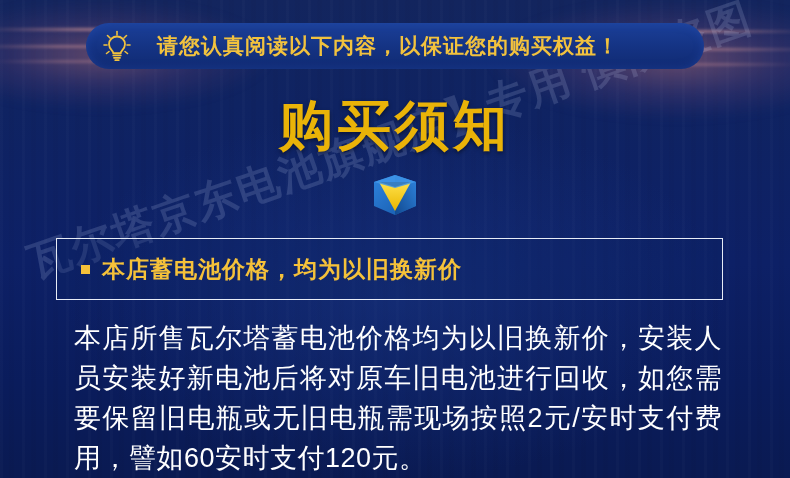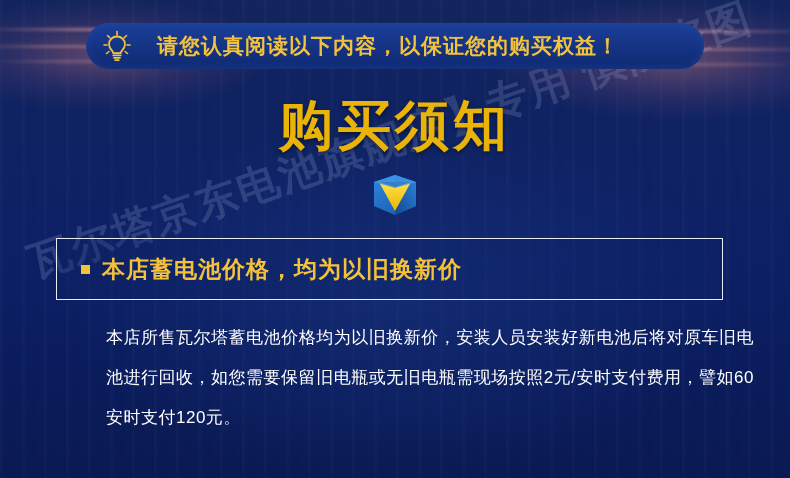--- a/index.html
+++ b/index.html
@@ -165,25 +165,24 @@
     white-space: nowrap;
   }
 
   
   .body-copy {
     position: absolute;
     left: 74px;
     top: 318px;
     width: 648px;
     color: #ffffff;
-    font-size: 17px;
+    font-size: 27px;
     line-height: 40px;
     letter-spacing: 0.5px;
     text-align: justify;
-    margin-left: 32px;
   }
 </style>
 </head>
 <body>
 
 <div id="page">
 
   <div class="bg-base"></div>
   <div class="bg-stripes"></div>
   <div class="bg-vignette"></div>

